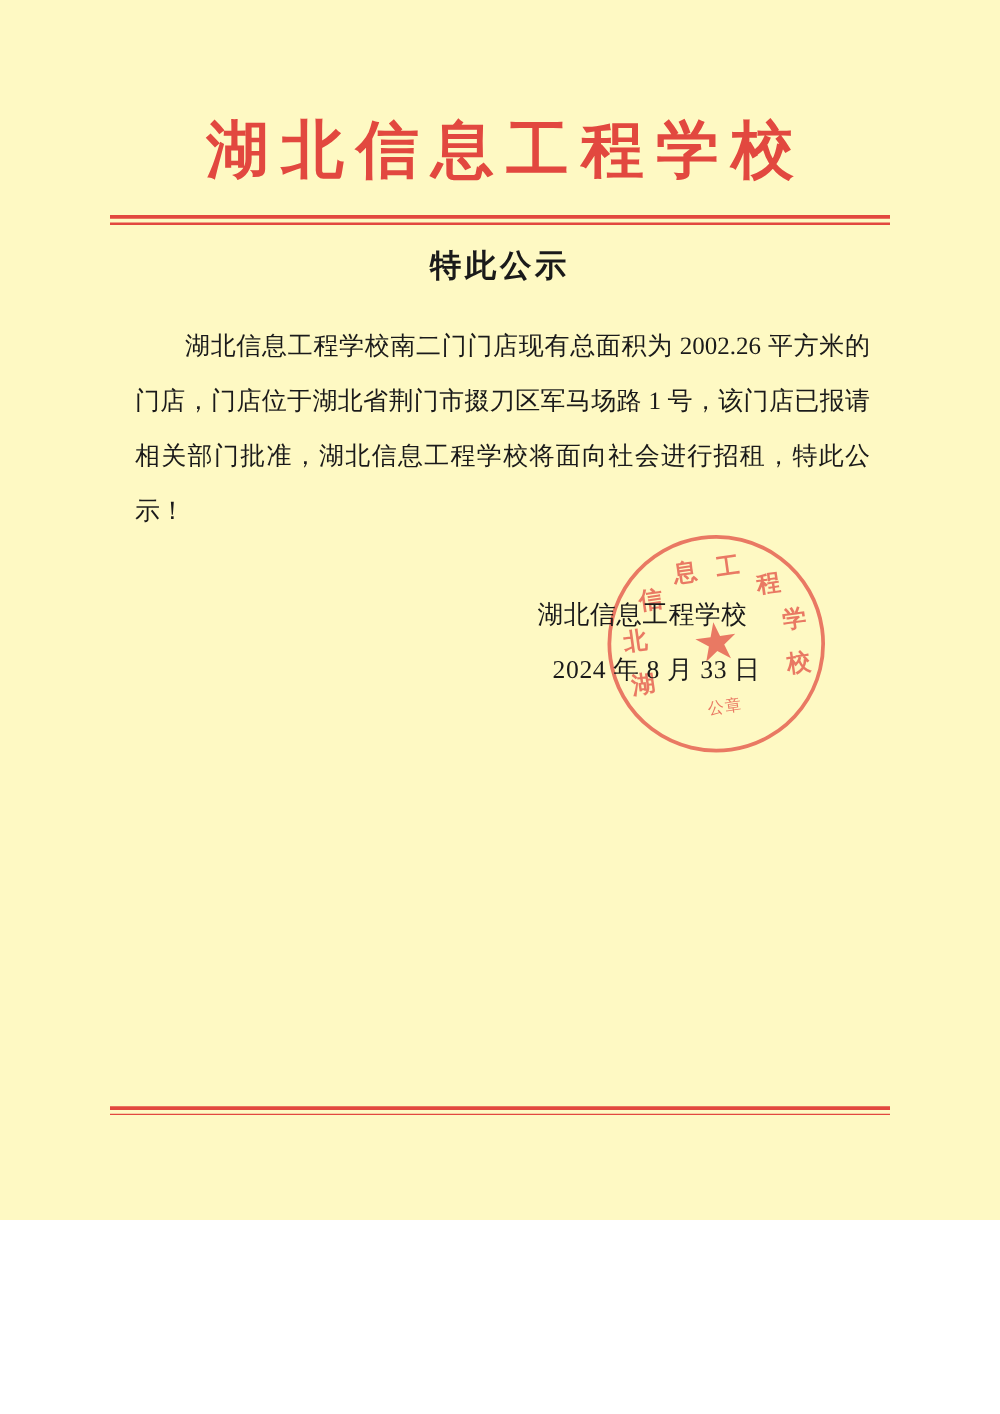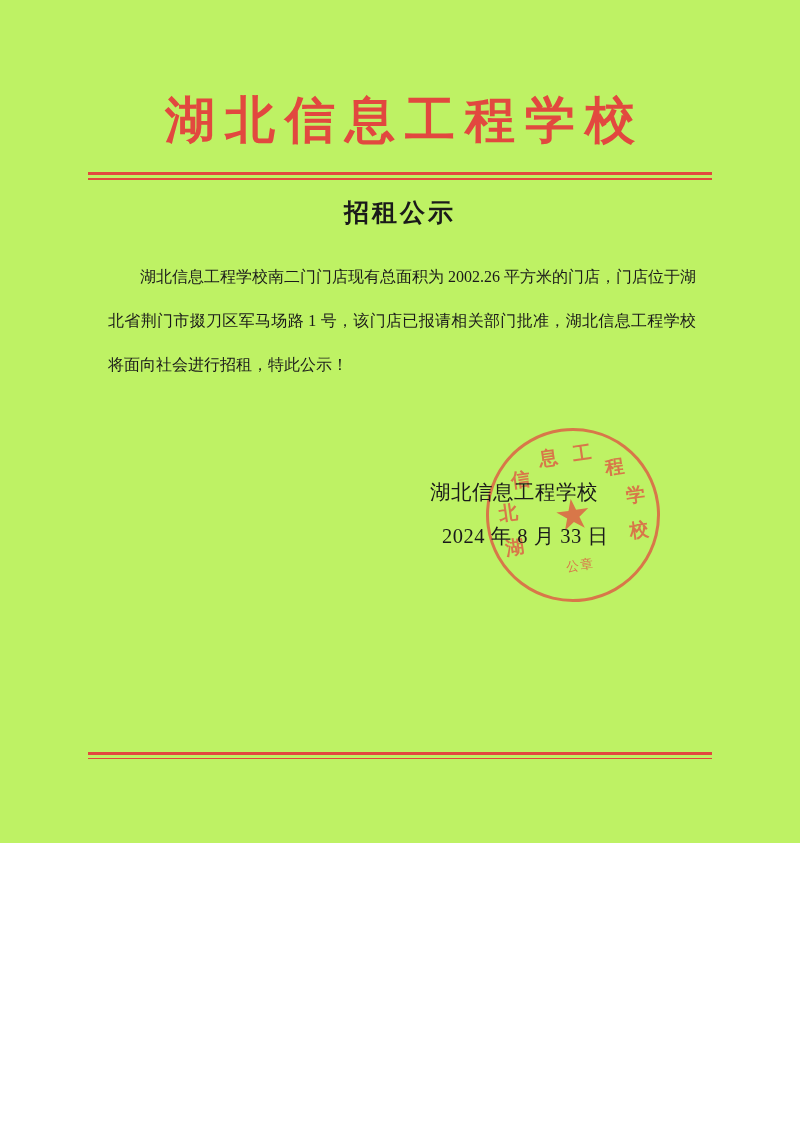--- a/index.html
+++ b/index.html
@@ -11,22 +11,22 @@
     height: 1131px;
     background: #ffffff;
     font-family: "Liberation Serif", "DejaVu Serif", serif;
     color: #1a1a1a;
     position: relative;
     overflow: hidden;
   }
   .page {
     position: relative;
     width: 800px;
-    height: 843px;
-    background: #bef264;
+    height: 976px;
+    background: #fef9c3;
   }
 
   
   .letterhead {
     position: absolute;
     top: 92px;
     left: 0;
     right: 0;
     text-align: center;
   }
@@ -71,21 +71,21 @@
     letter-spacing: 3px;
     color: #1a1a1a;
   }
 
   
   .body-text {
     position: absolute;
     top: 255px;
     left: 108px;
     width: 588px;
-    font-size: 16px;
+    font-size: 20px;
     line-height: 44px;
     text-align: justify;
     text-justify: inter-ideograph;
     color: #1a1a1a;
   }
   .body-text p {
     margin: 0;
     text-indent: 2em;
   }
 
@@ -185,21 +185,21 @@
   <div class="letterhead">
     <div class="letterhead-title">湖北信息工程学校</div>
   </div>
 
   <div class="rule-group-top">
     <div class="rule-thick"></div>
     <div class="rule-gap"></div>
     <div class="rule-thin"></div>
   </div>
 
-  <div class="doc-title">招租公示</div>
+  <div class="doc-title">特此公示</div>
 
   <div class="body-text">
     <p>湖北信息工程学校南二门门店现有总面积为 2002.26 平方米的门店，门店位于湖北省荆门市掇刀区军马场路 1 号，该门店已报请相关部门批准，湖北信息工程学校将面向社会进行招租，特此公示！</p>
   </div>
 
   <div class="seal">
     <div class="seal-inner"></div>
     <div class="seal-text">
       <div class="seal-char" style="transform: rotate(-108deg) translate(0,-66px) rotate(108deg); margin-left:-9px; margin-top:-9px;">湖</div>
       <div class="seal-char" style="transform: rotate(-77deg) translate(0,-66px) rotate(77deg); margin-left:-9px; margin-top:-9px;">北</div>

